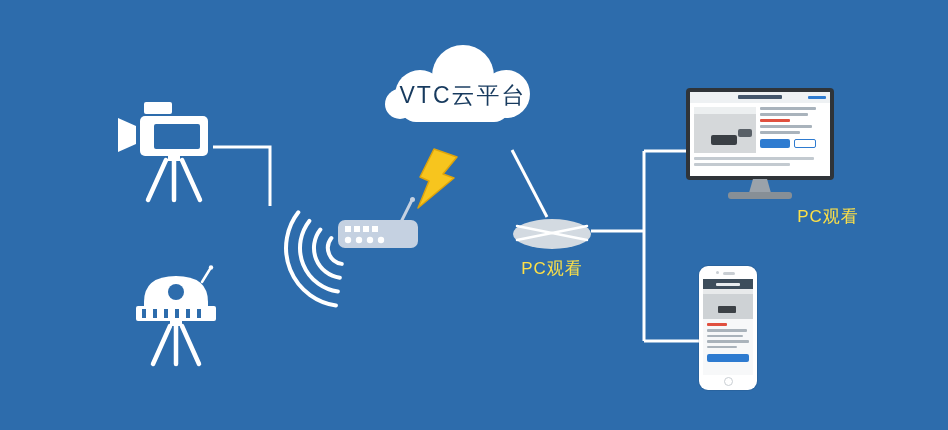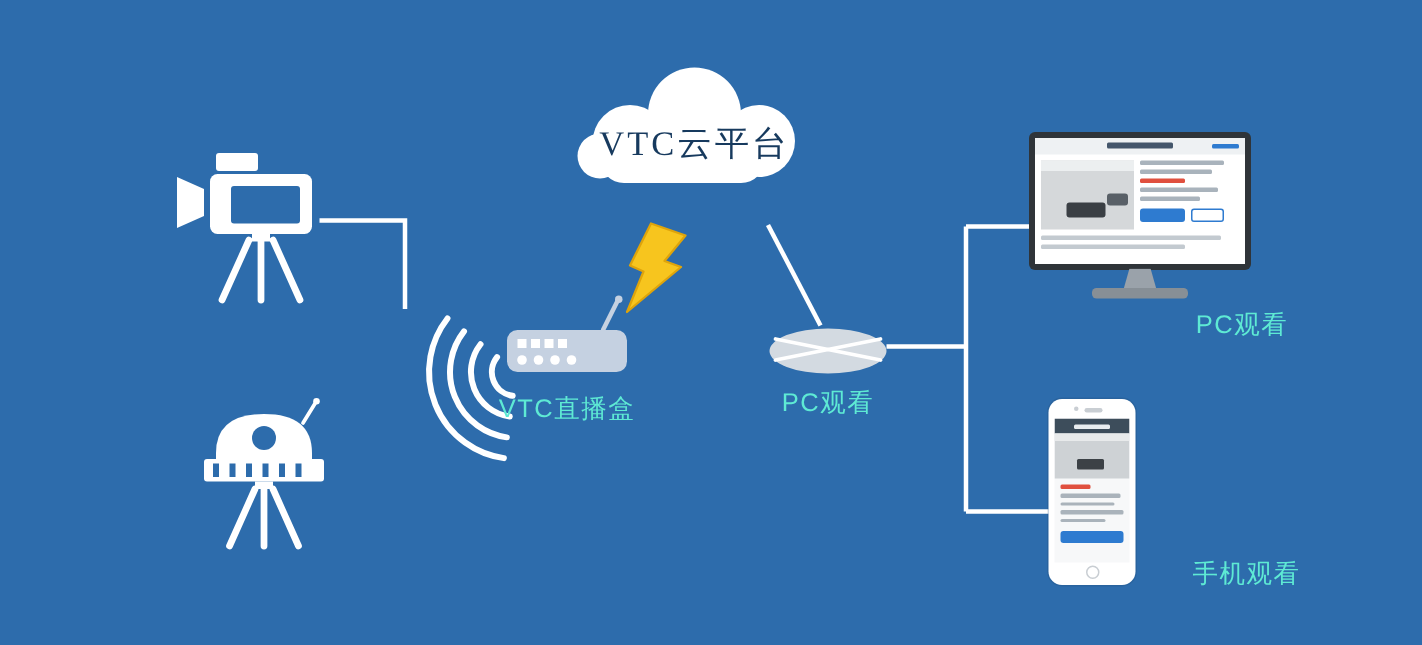--- a/index.html
+++ b/index.html
@@ -2,26 +2,26 @@
 <html><head>
 <meta charset="utf-8">
 <style>
   html,body { margin:0; padding:0; }
   .stage {
     position:relative; width:948px; height:430px; background:#2d6cac;
     overflow:hidden; font-family:"Liberation Sans","DejaVu Sans",sans-serif;
   }
   .abs { position:absolute; }
   .label {
-    position:absolute; color:#5eead4; font-size:17px; letter-spacing:1px;
+    position:absolute; color:#fde047; font-size:17px; letter-spacing:1px;
     transform:translateX(-50%); white-space:nowrap;
   }
   .cloud-label {
     position:absolute; inset:0; display:flex; align-items:center; justify-content:center;
-    padding-top:24px; color:#173a5e; font-size:23px; letter-spacing:2px; font-weight:500;font-family:Liberation Serif, serif;
+    padding-top:24px; color:#173a5e; font-size:23px; letter-spacing:2px; font-weight:500;
   }
   
   .monitor-frame { position:absolute; left:686px; top:88px; width:148px; height:92px;
     background:#2f3439; border-radius:4px; padding:4px; box-sizing:border-box; }
   .monitor-screen { position:relative; width:100%; height:100%; background:#ffffff;
     overflow:hidden; }
   .monitor-neck { position:absolute; left:749px; top:179px; width:22px; height:14px;
     background:#9aa2aa; clip-path:polygon(18% 0,82% 0,100% 100%,0 100%); }
   .monitor-base { position:absolute; left:728px; top:192px; width:64px; height:7px;
     background:#878f96; border-radius:3px; }
@@ -112,21 +112,20 @@
       <rect x="9" y="30" width="6" height="6"></rect>
       <rect x="18" y="30" width="6" height="6"></rect>
       <rect x="27" y="30" width="6" height="6"></rect>
       <rect x="36" y="30" width="6" height="6"></rect>
       <circle cx="12" cy="44" r="3.2"></circle>
       <circle cx="23" cy="44" r="3.2"></circle>
       <circle cx="34" cy="44" r="3.2"></circle>
       <circle cx="45" cy="44" r="3.2"></circle>
     </g>
   </svg>
-  <div class="label" style="left:378px;top:261px">VTC直播盒</div>
 
   <svg class="abs" style="left:412px;top:148px" width="52" height="62" viewBox="0 0 52 62">
     <polygon points="22,1 45,9 31,26 42,30 6,60 17,33 8,29" fill="#f7c51e" stroke="#dfa40a" stroke-width="1.5" stroke-linejoin="round"></polygon>
   </svg>
 
   <svg class="abs" style="left:510px;top:214px" width="84" height="40" viewBox="0 0 84 40">
     <ellipse cx="42" cy="20" rx="39" ry="15" fill="#d3dae1"></ellipse>
     <g stroke="#ffffff" stroke-width="2.5" stroke-linecap="round">
       <path d="M 7 26 L 77 12"></path>
       <path d="M 7 12 L 77 26"></path>
@@ -183,15 +182,14 @@
         <div class="bar" style="width:20px;height:3px;background:#e0503f"></div>
         <div class="bar" style="width:40px;height:2.5px;background:#aab3bb"></div>
         <div class="bar" style="width:36px;height:2.5px;background:#aab3bb"></div>
         <div class="bar" style="width:42px;height:2.5px;background:#aab3bb"></div>
         <div class="bar" style="width:30px;height:2.5px;background:#aab3bb"></div>
         <div class="bar" style="width:42px;height:8px;background:#2e7bd0;border-radius:2px;margin-top:3px"></div>
       </div>
     </div>
     <div style="position:absolute;left:24.5px;top:111px;width:9px;height:9px;border:1.5px solid #c9ced3;border-radius:50%;box-sizing:border-box"></div>
   </div>
-  <div class="label" style="left:831px;top:371px">手机观看</div>
 
 </div>
 
 </body></html>

